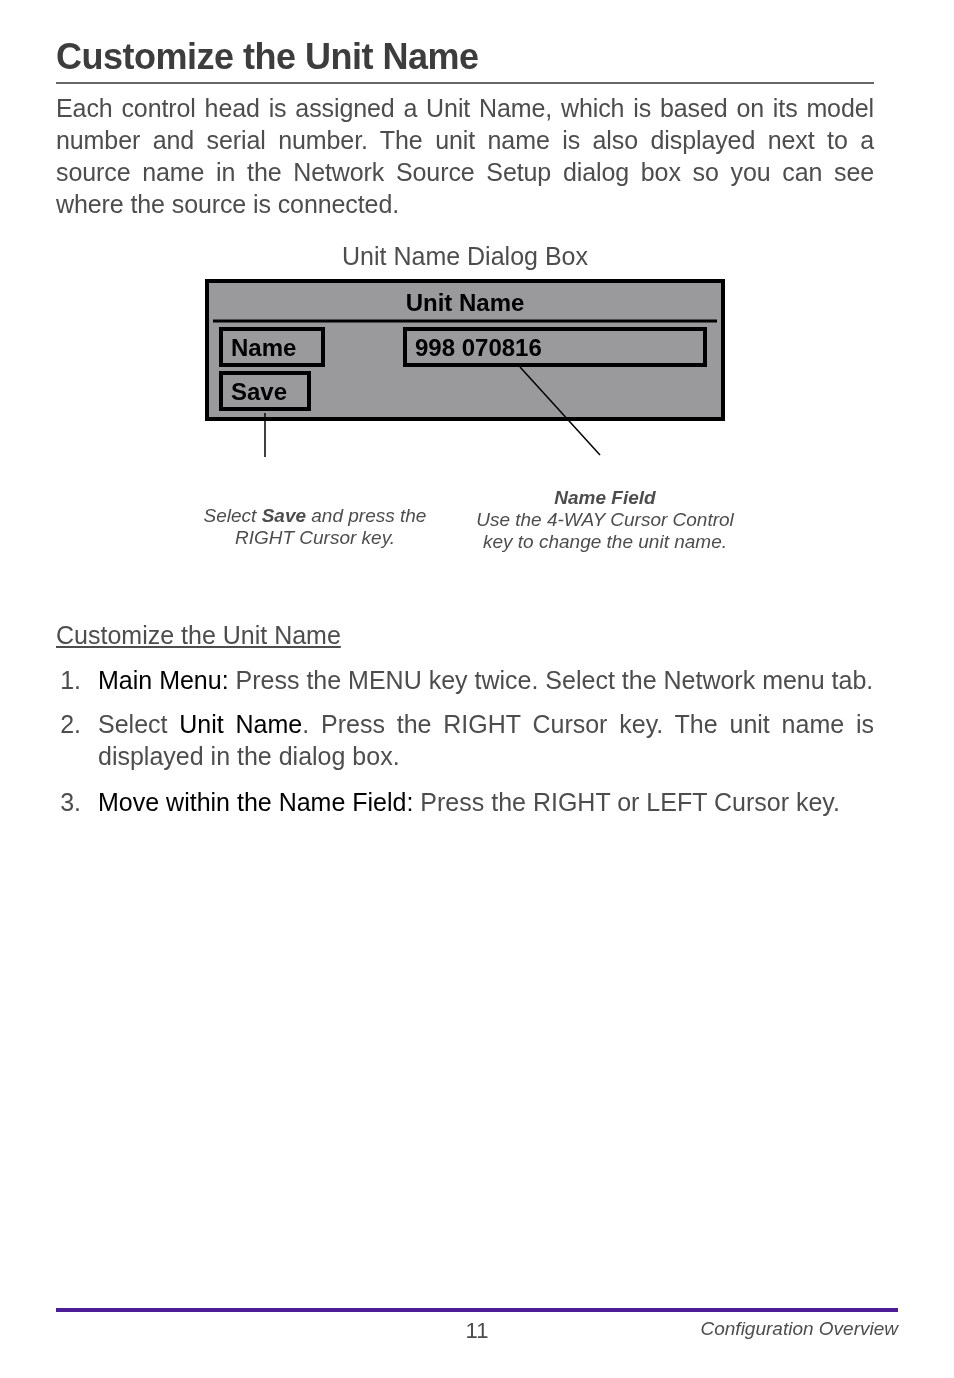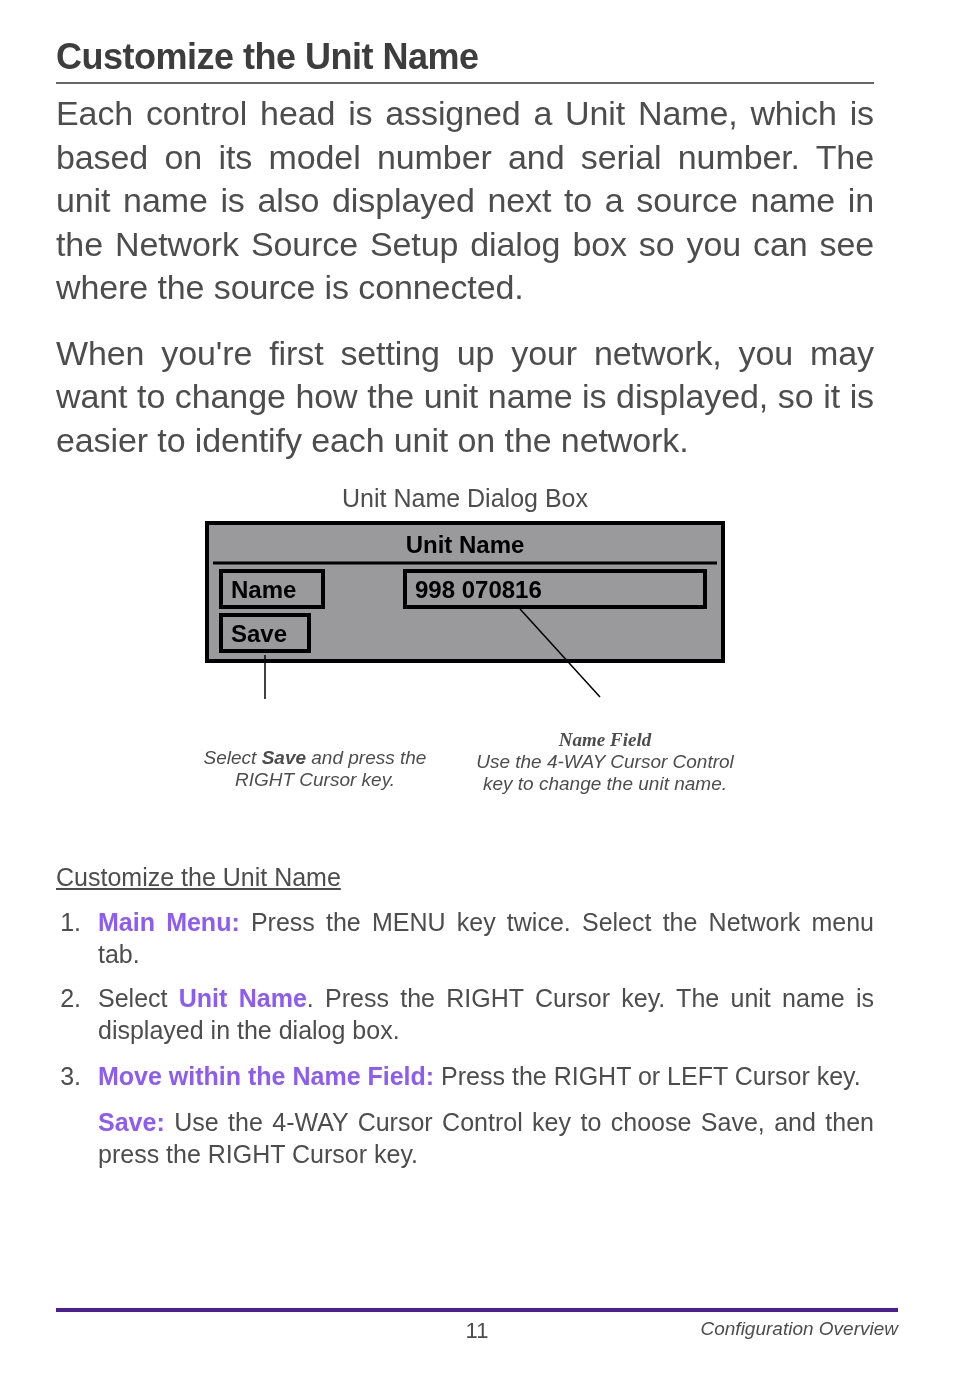--- a/index.html
+++ b/index.html
@@ -24,21 +24,21 @@
     font-size: 36px;
     color: #3d3d3d;
     margin: 0 0 4px 0;
     letter-spacing: -0.5px;
   }
   .h1underline {
     border-bottom: 2px solid #666;
     margin-bottom: 8px;
   }
   .para {
-    font-size: 34px;
+    font-size: 25px;
     line-height: 1.28;
     text-align: justify;
     margin: 0 0 22px 0;
     font-weight: 300;
     font-stretch: condensed;
     letter-spacing: -0.1px;
   }
   .figcap {
     text-align: center;
     font-size: 25px;
@@ -79,21 +79,20 @@
     right: 0;
     top: 6px;
     width: 260px;
     text-align: center;
     font-size: 19px;
     font-style: italic;
     line-height: 1.15;
   }
   .callout-right .ttl {
     font-weight: 700;
-    font-family: Liberation Serif, serif;
   }
   .bold { font-weight: 700; font-style: italic; }
   .h2 {
     font-size: 25px;
     font-weight: 400;
     text-decoration: underline;
     margin: 0 0 14px 0;
     font-stretch: condensed;
   }
   ol.steps {
@@ -106,21 +105,21 @@
   }
   ol.steps > li {
     margin-bottom: 12px;
     padding-left: 10px;
     text-align: justify;
   }
   ol.steps > li .sub {
     margin-top: 14px;
     text-align: justify;
   }
-  .strong { font-weight: 700; color: #8b5cf6; margin-top: 6px; }
+  .strong { font-weight: 400; color: #000000; margin-top: 6px; }
   .footer {
     position: absolute;
     left: 56px;
     right: 56px;
     bottom: 34px;
   }
   .footer .fline {
     border-top: 4px solid #4c1d95;
     padding-top: 6px;
     display: flex;
@@ -132,21 +131,20 @@
 </style>
 </head>
 <body>
 
 <div class="page">
   <div class="h1underline">
     <h1 class="h1">Customize the Unit Name</h1>
   </div>
 
   <p class="para">Each control head is assigned a Unit Name, which is based on its model number and serial number. The unit name is also displayed next to a source name in the Network Source Setup dialog box so you can see where the source is connected.</p>
-  <p class="para">When you're first setting up your network, you may want to change how the unit name is displayed, so it is easier to identify each unit on the network.</p>
 
   <div class="figcap">Unit Name Dialog Box</div>
   <div class="figwrap">
     <div class="dialog">
       <svg class="dialog-svg" width="520" height="200" viewBox="0 0 520 200">
         <rect x="2" y="2" width="516" height="138" fill="#9a9a9c" stroke="#000" stroke-width="4"></rect>
         <rect x="8" y="8" width="504" height="32" fill="#9a9a9c"></rect>
         <text x="260" y="32" text-anchor="middle" font-family="Arial" font-weight="900" font-size="24" fill="#000">Unit Name</text>
         <line x1="8" y1="42" x2="512" y2="42" stroke="#000" stroke-width="3"></line>
         <rect x="16" y="50" width="102" height="36" fill="#9a9a9c" stroke="#000" stroke-width="4"></rect>
@@ -176,23 +174,20 @@
     <li>
       <span class="strong">Main Menu:</span><span> Press the MENU key twice. Select the Network menu tab.</span>
     </li>
     <li>
       <span>Select </span><span class="strong">Unit Name</span><span>. Press the RIGHT Cursor key. The unit name is displayed in the dialog box.</span>
     </li>
     <li>
       <div class="sub">
         <span class="strong">Move within the Name Field:</span><span> Press the RIGHT or LEFT Cursor key.</span>
       </div>
-      <div class="sub">
-        <span class="strong">Save:</span><span> Use the 4-WAY Cursor Control key to choose Save, and then press the RIGHT Cursor key.</span>
-      </div>
     </li>
   </ol>
 
   <div class="footer">
     <div class="fline">
       <span class="pnum">11</span>
       <span class="ftext">Configuration Overview</span>
     </div>
   </div>
 </div>

